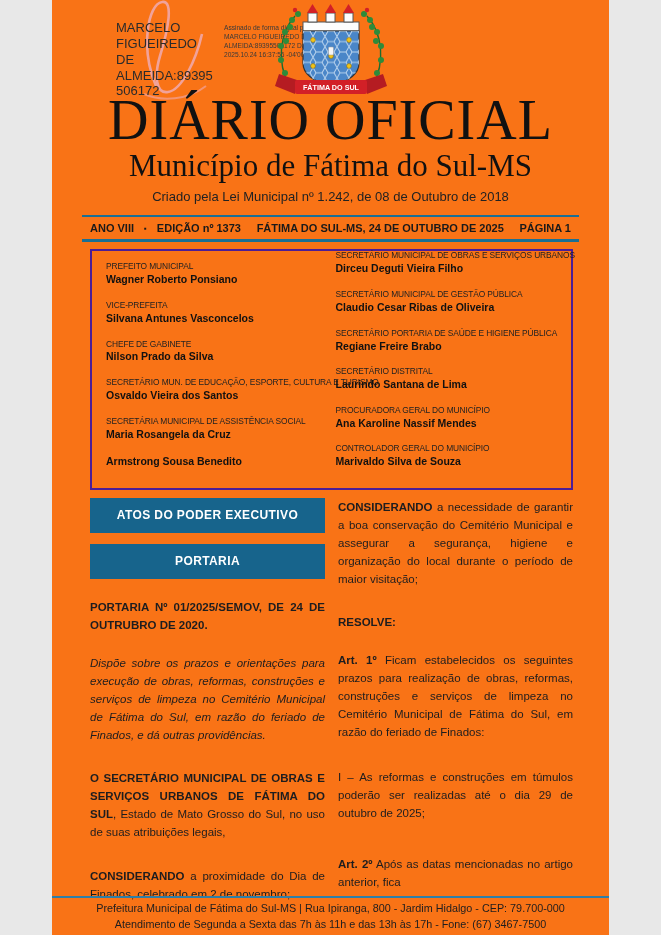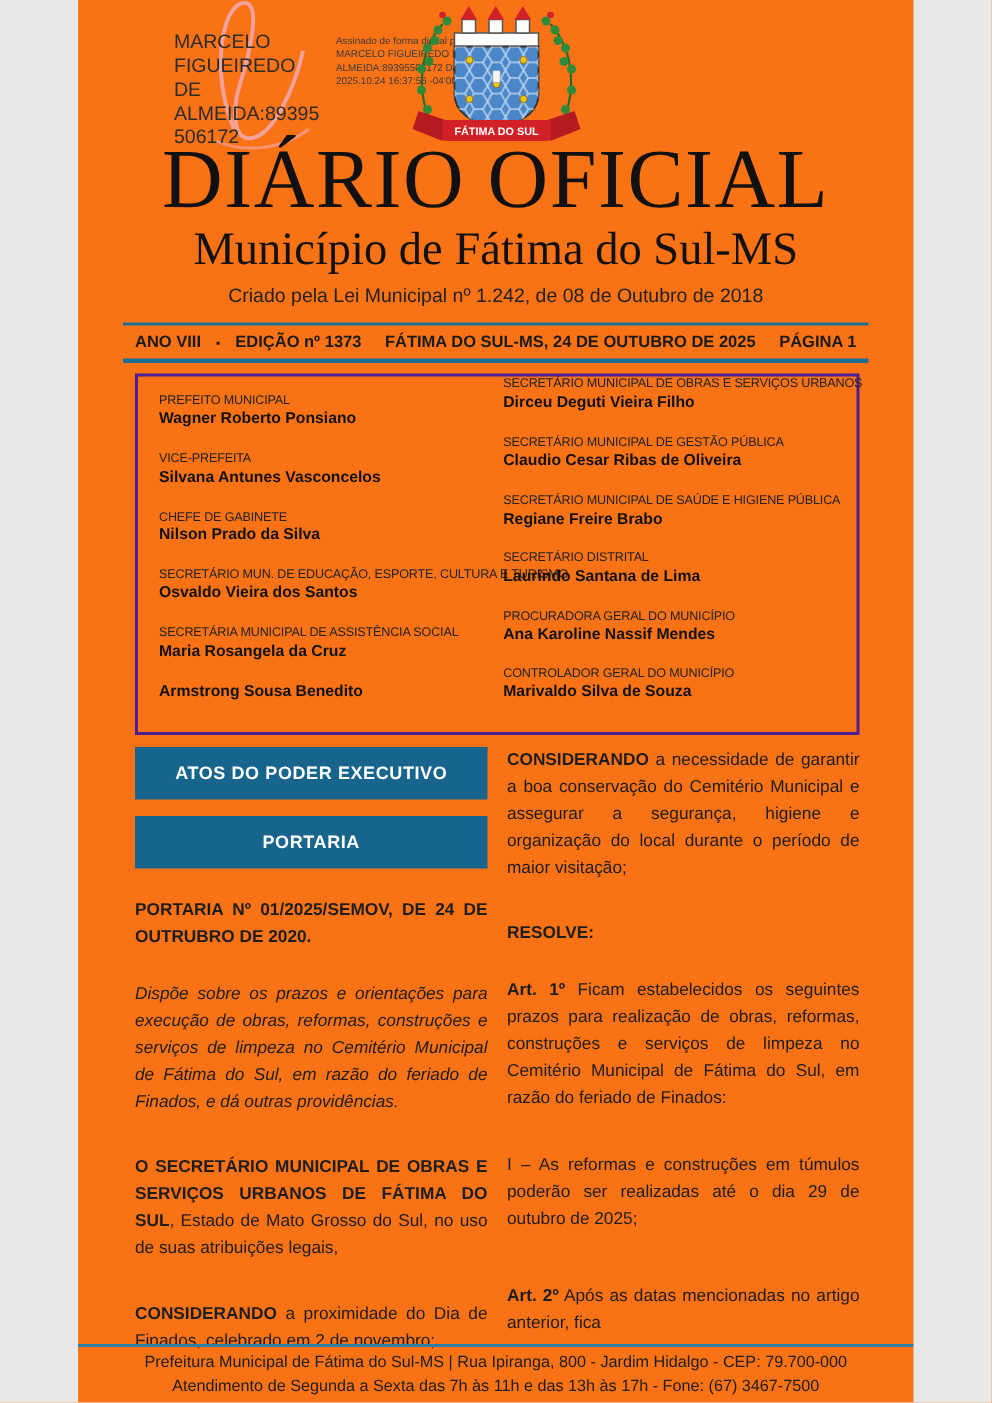--- a/index.html
+++ b/index.html
@@ -188,21 +188,21 @@
     <div class="off-col">
       <div class="official">
         <div class="off-role">SECRETÁRIO MUNICIPAL DE OBRAS E SERVIÇOS URBANOS</div>
         <div class="off-name">Dirceu Deguti Vieira Filho</div>
       </div>
       <div class="official">
         <div class="off-role">SECRETÁRIO MUNICIPAL DE GESTÃO PÚBLICA</div>
         <div class="off-name">Claudio Cesar Ribas de Oliveira</div>
       </div>
       <div class="official">
-        <div class="off-role">SECRETÁRIO MUNICIPAL DE SAÚDE E HIGIENE PÚBLICA</div>
+        <div class="off-role">SECRETÁRIO PORTARIA DE SAÚDE E HIGIENE PÚBLICA</div>
         <div class="off-name">Regiane Freire Brabo</div>
       </div>
       <div class="official">
         <div class="off-role">SECRETÁRIO DISTRITAL</div>
         <div class="off-name">Laurindo Santana de Lima</div>
       </div>
       <div class="official">
         <div class="off-role">PROCURADORA GERAL DO MUNICÍPIO</div>
         <div class="off-name">Ana Karoline Nassif Mendes</div>
       </div>

